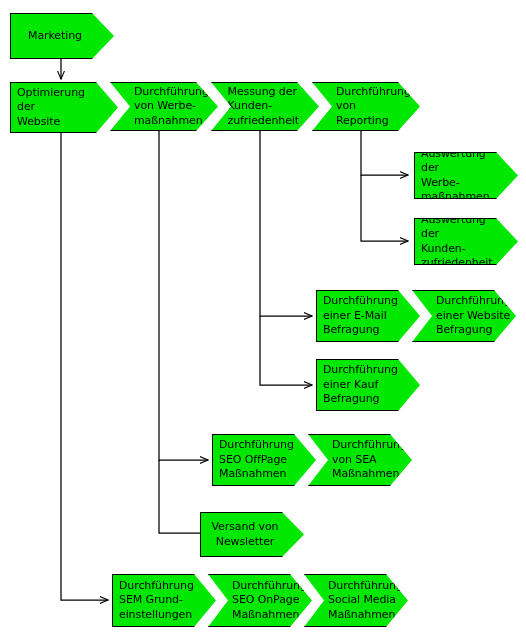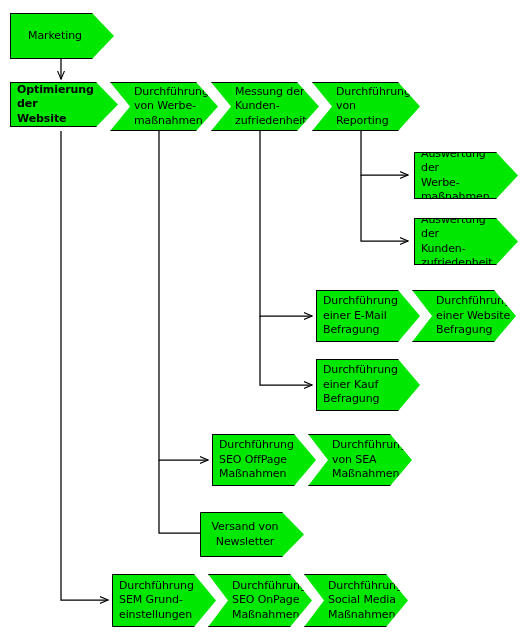--- a/index.html
+++ b/index.html
@@ -99,32 +99,32 @@
 
       <path d="M361,131 L361,175 L408,175" marker-end="url(#ah)"></path>
       <path d="M361,175 L361,241 L408,241" marker-end="url(#ah)"></path>
     </g>
   </svg>
 
   <div class="chev tip center-txt" style="left:10px; top:13px; width:104px; height:46px;">
     <span class="lbl">Marketing</span>
   </div>
 
-  <div class="chev tip" style="left:10px; top:82px; width:108px; height:45px;font-weight:bold;">
+  <div class="chev tip" style="left:10px; top:82px; width:108px; height:51px;">
     <span class="lbl">Optimierung der
 Website</span>
   </div>
 
   <div class="chev notch" style="left:110px; top:82px; width:108px; height:49px;">
     <span class="lbl">Durchführung
 von Werbe-
 maßnahmen</span>
   </div>
 
-  <div class="chev notch" style="left:211px; top:82px; width:108px; height:49px;">
+  <div class="chev notch" style="left:211px; top:82px; width:108px; height:49px;align-items:flex-end;">
     <span class="lbl">Messung der
 Kunden-
 zufriedenheit</span>
   </div>
 
   <div class="chev notch" style="left:312px; top:82px; width:108px; height:49px;">
     <span class="lbl">Durchführung
 von Reporting</span>
   </div>
 

